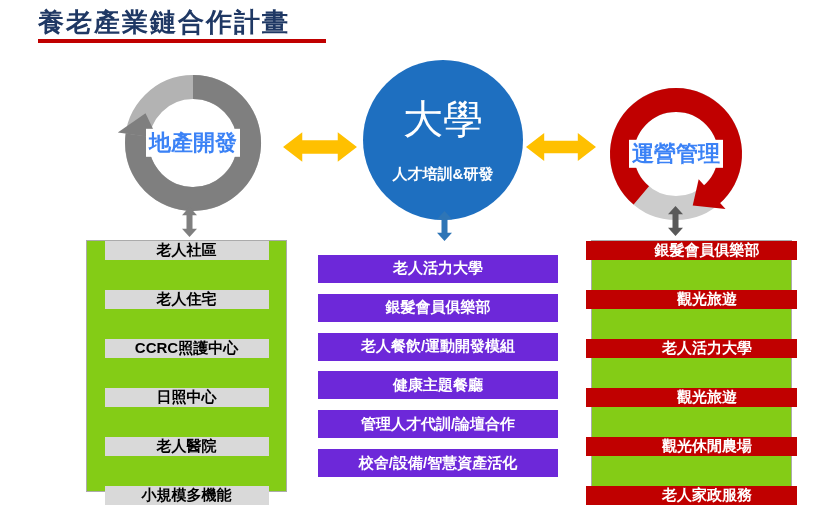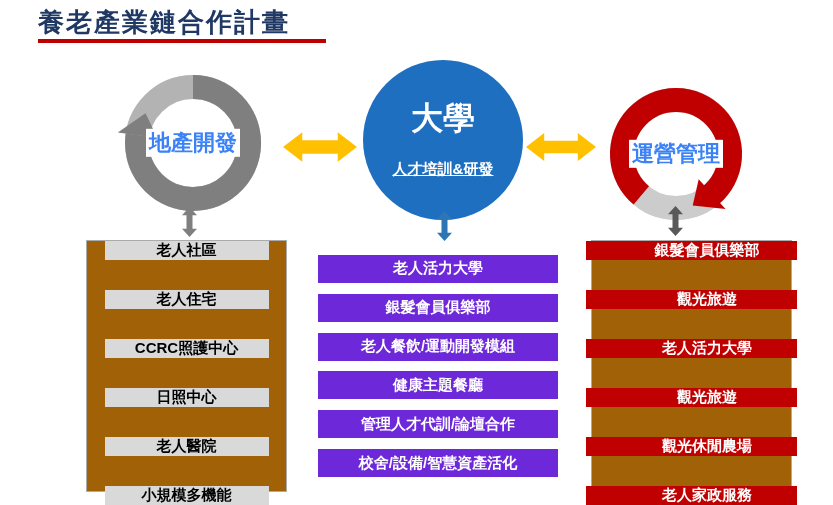--- a/index.html
+++ b/index.html
@@ -17,41 +17,41 @@
   }
   
   .circle{position:absolute;}
   #left-circle{left:113px;top:63px;width:160px;height:160px;}
   #right-circle{left:598px;top:76px;width:156px;height:156px;}
   #center-circle{
     left:363px;top:60px;width:160px;height:160px;border-radius:50%;
     background:#1E6FC0;display:flex;flex-direction:column;align-items:center;
     justify-content:center;color:#ffffff;text-align:center;
   }
-  .center-title{font-size:32px;font-weight:bold;line-height:1.1;}
-  .center-sub{font-size:15px;font-weight:bold;margin-top:24px;text-decoration:underline;}
+  .center-title{font-size:40px;font-weight:normal;line-height:1.1;}
+  .center-sub{font-size:15px;font-weight:bold;margin-top:24px;}
   .ring-label{
     position:absolute;left:50%;top:50%;transform:translate(-50%,-50%);
     background:#ffffff;padding:1px 3px;font-size:22px;font-weight:bold;color:#3b82f6;
     white-space:nowrap;line-height:1.2;
   }
   
   .h-arrow{position:absolute;}
   #h-arrow-1{left:283px;top:130px;}
   #h-arrow-2{left:526px;top:130px;}
   .v-arrow{position:absolute;}
   #v-arrow-left{left:182px;top:206px;}
   #v-arrow-center{left:437px;top:211px;}
   #v-arrow-right{left:668px;top:205px;}
   
   .panel{
     position:absolute;top:240px;height:252px;display:flex;flex-direction:column;
     justify-content:space-evenly;align-items:center;box-sizing:border-box;
   }
-  .panel.bordered{border:1.5px solid #ABABAB;background:#a16207;gap:30px;}
+  .panel.bordered{border:1.5px solid #ABABAB;background:#84cc16;gap:30px;}
   #left-panel{left:86px;width:201px;}
   #middle-panel{left:318px;width:240px;top:244px;height:244px;}
   #right-panel{left:591px;width:201px;}
   .gray-box{
     width:164px;height:26px;background:#D9D9D9;color:#000000;
     display:flex;align-items:center;justify-content:center;
     font-size:15px;font-weight:bold;white-space:nowrap;
   }
   .navy-box{
     width:240px;height:28px;background:#6d28d9;color:#ffffff;

